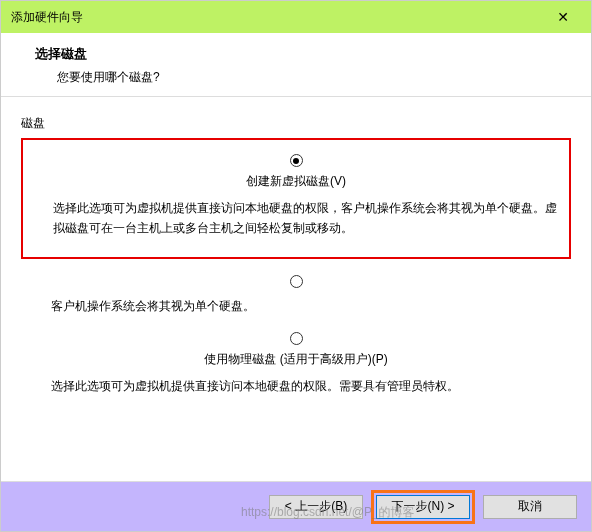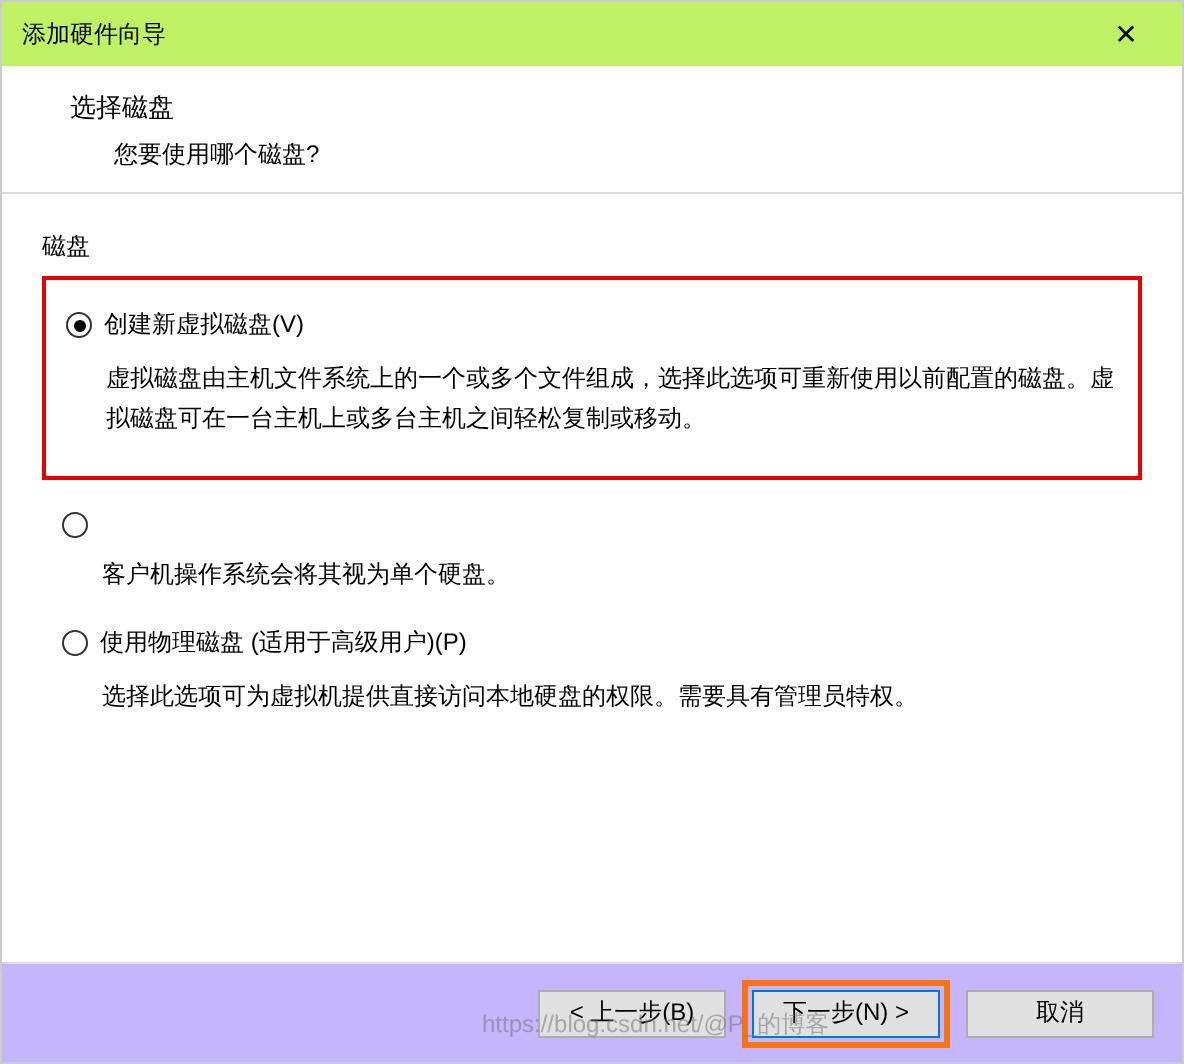--- a/index.html
+++ b/index.html
@@ -35,21 +35,21 @@
     font-family: Arial, sans-serif;
     color: #000;
     cursor: pointer;
   }
   .header {
     padding: 12px 0 10px 34px;
     border-bottom: 1px solid #ddd;
   }
   .header .htitle {
     font-size: 13px;
-    font-weight: normal;
+    font-weight: bold;
     color: #000;
     margin-bottom: 6px;
   }
   .header .hsub {
     font-size: 12px;
     color: #000;
     padding-left: 22px;
   }
   .content {
     padding: 18px 20px 0 20px;
@@ -65,20 +65,21 @@
     margin-bottom: 14px;
   }
   .plain-opt {
     padding: 2px 10px 14px 10px;
   }
   .radio-row {
     display: flex;
     align-items: center;
     gap: 6px;
     margin-bottom: 8px;
+    flex-direction: column;
   }
   .radio {
     width: 13px; height: 13px;
     border: 1px solid #333;
     border-radius: 50%;
     display: inline-flex;
     align-items: center; justify-content: center;
     background: #fff;
   }
   .radio.checked::after {
@@ -149,21 +150,21 @@
 </div>
 
 <div class="content">
   <div class="group-label">磁盘</div>
 
   <div class="highlight-box">
     <div class="radio-row">
       <span class="radio checked"></span>
       <span class="radio-label">创建新虚拟磁盘(V)</span>
     </div>
-    <div class="opt-desc">虚拟磁盘由主机文件系统上的一个或多个文件组成，选择此选项可重新使用以前配置的磁盘。虚拟磁盘可在一台主机上或多台主机之间轻松复制或移动。</div>
+    <div class="opt-desc">选择此选项可为虚拟机提供直接访问本地硬盘的权限，客户机操作系统会将其视为单个硬盘。虚拟磁盘可在一台主机上或多台主机之间轻松复制或移动。</div>
   </div>
 
   <div class="plain-opt">
     <div class="radio-row">
       <span class="radio"></span>
     </div>
     <div class="opt-desc">客户机操作系统会将其视为单个硬盘。</div>
   </div>
 
   <div class="plain-opt">

